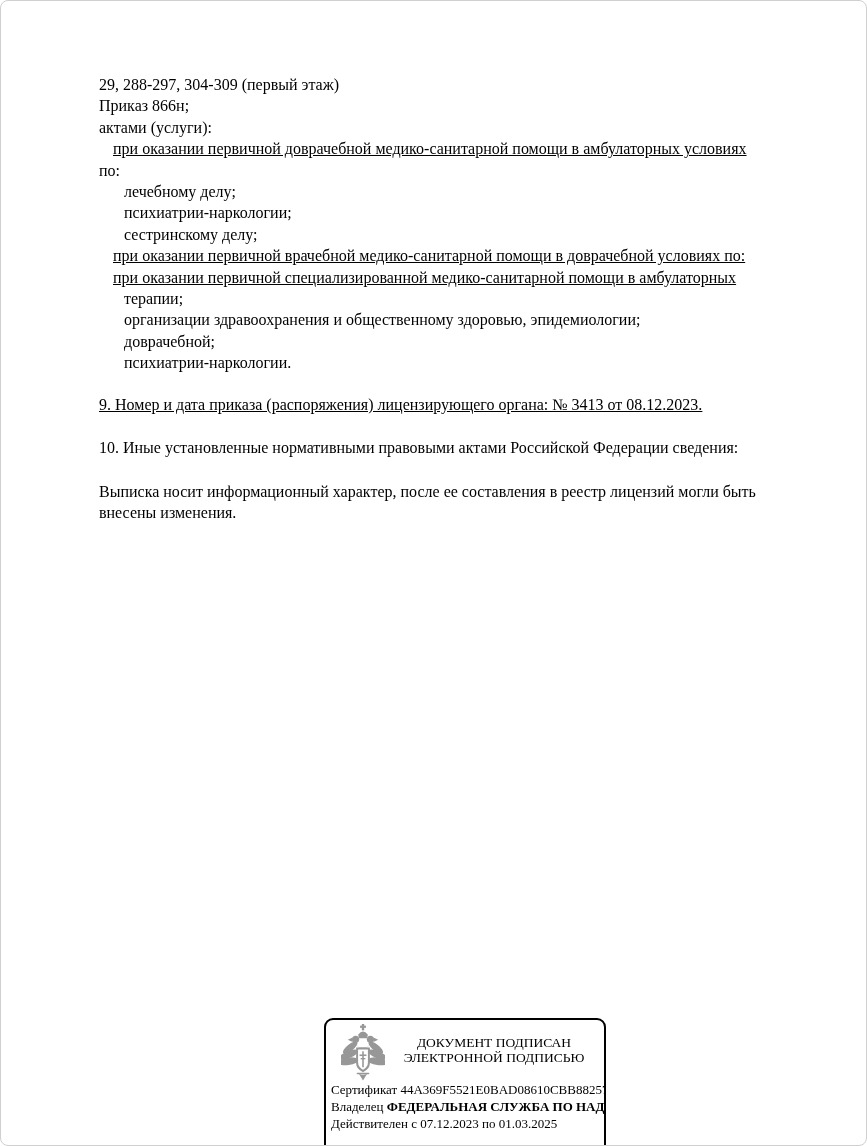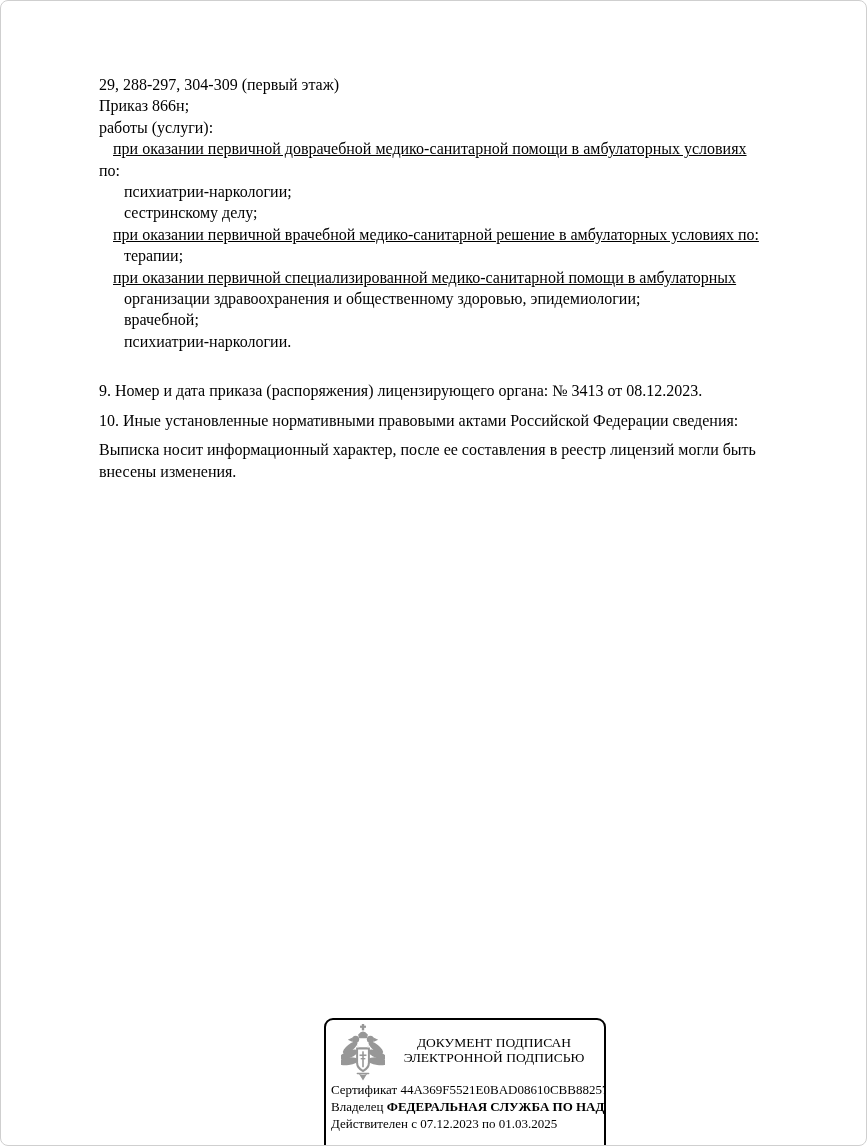--- a/index.html
+++ b/index.html
@@ -12,22 +12,22 @@
     border:1px solid #cfcfcf;border-radius:8px;overflow:hidden;
     box-sizing:border-box;
   }
   .doc-text{
     position:absolute;left:98px;top:73px;width:716px;
     font-size:16px;line-height:21.4px;
   }
   .ln{white-space:nowrap;min-height:21.4px;}
   .i1{padding-left:14px;text-decoration:underline;}
   .i2{padding-left:25px;}
-  .g1{margin-top:28px;}
-  .g2{margin-top:8px;}
+  .g1{margin-top:20px;text-decoration:underline;}
+  .g2{margin-top:22px;}
   .stamp{
     position:absolute;left:323px;top:1017px;width:282px;height:140px;
     border:2px solid #000;border-radius:9px;background:#fff;
     overflow:hidden;box-sizing:border-box;
   }
   .emblem{position:absolute;left:15px;top:4px;width:44px;height:57px;}
   .stamp-title{
     position:absolute;left:62px;right:4px;top:15px;
     text-align:center;font-size:13.5px;line-height:15px;
   }
@@ -38,30 +38,31 @@
   .srow b{font-weight:bold;}
 </style>
 </head>
 <body>
 
 <div class="page">
 
   <div class="doc-text">
     <div class="ln i0">29, 288-297, 304-309 (первый этаж)</div>
     <div class="ln i0">Приказ 866н;</div>
-    <div class="ln i0">работы (услуги):</div>
+    <div class="ln i0">актами (услуги):</div>
     <div class="ln i1">при оказании первичной доврачебной медико-санитарной помощи в амбулаторных условиях</div>
     <div class="ln i0">по:</div>
+    <div class="ln i2">лечебному делу;</div>
     <div class="ln i2">психиатрии-наркологии;</div>
     <div class="ln i2">сестринскому делу;</div>
-    <div class="ln i1">при оказании первичной врачебной медико-санитарной решение в амбулаторных условиях по:</div>
+    <div class="ln i1">при оказании первичной врачебной медико-санитарной помощи в доврачебной условиях по:</div>
+    <div class="ln i1">при оказании первичной специализированной медико-санитарной помощи в амбулаторных</div>
     <div class="ln i2">терапии;</div>
-    <div class="ln i1">при оказании первичной специализированной медико-санитарной помощи в амбулаторных</div>
     <div class="ln i2">организации здравоохранения и общественному здоровью, эпидемиологии;</div>
-    <div class="ln i2">врачебной;</div>
+    <div class="ln i2">доврачебной;</div>
     <div class="ln i2">психиатрии-наркологии.</div>
     <div class="ln i0 g1">9. Номер и дата приказа (распоряжения) лицензирующего органа: № 3413 от 08.12.2023.</div>
     <div class="ln i0 g2">10. Иные установленные нормативными правовыми актами Российской Федерации сведения:</div>
     <div class="ln i0 g2">Выписка носит информационный характер, после ее составления в реестр лицензий могли быть</div>
     <div class="ln i0">внесены изменения.</div>
   </div>
 
   <div class="stamp">
     <div class="emblem">
       <svg viewBox="0 0 44 58" width="44" height="57" aria-hidden="true">

